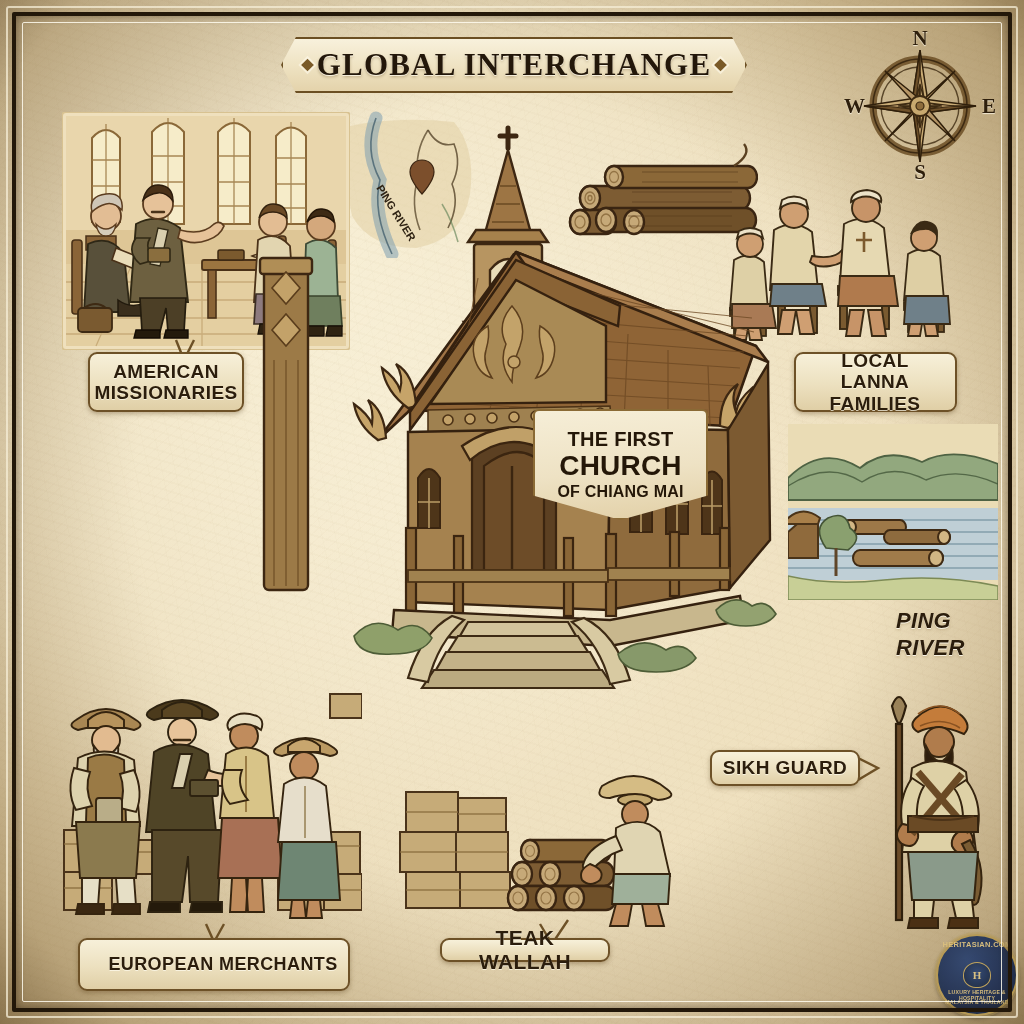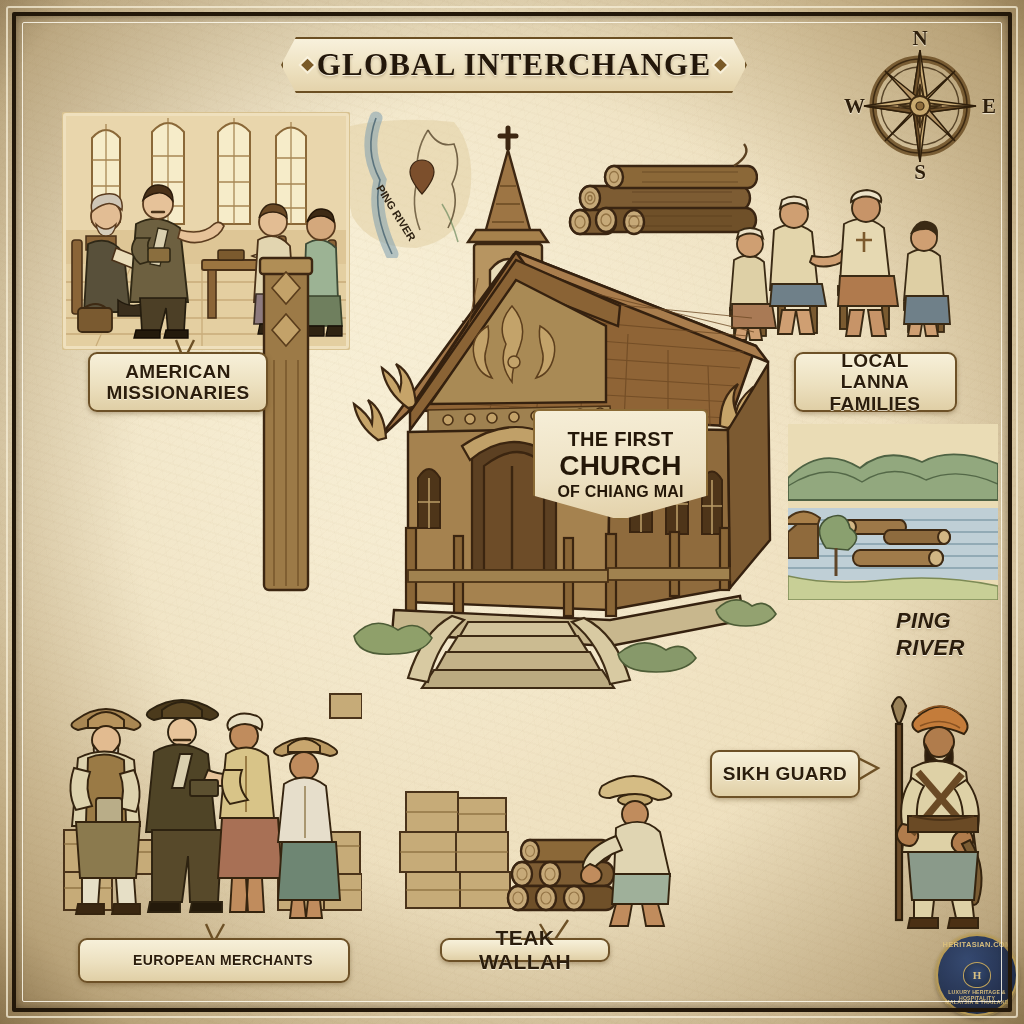--- a/index.html
+++ b/index.html
@@ -63,25 +63,25 @@
     background:linear-gradient(180deg,#f7f0d9 0%,#ece0bf 55%,#e0cfa6 100%);
     border:2.5px solid #6d5127;border-radius:9px;
     box-shadow:0 2px 5px rgba(80,55,18,.35);
     display:flex;align-items:center;justify-content:center;text-align:center;
     font-family:"Liberation Sans",sans-serif;font-weight:700;color:#2b1d0c;
     letter-spacing:.4px;line-height:1.12;padding:5px 10px;box-sizing:border-box;
     text-shadow:0 1px 0 rgba(255,252,240,.7);
   }
   .plaque .l2{display:block;}
 
-  #lbl-american{left:88px;top:352px;width:180px;height:60px;font-size:19px;}
+  #lbl-american{left:88px;top:352px;width:156px;height:60px;font-size:19px;}
   #lbl-lanna{left:794px;top:352px;width:163px;height:60px;font-size:19px;padding-left:9px;}
-  #lbl-european{left:78px;top:938px;width:272px;height:45px;font-size:14px;padding-left:28px;}
+  #lbl-european{left:78px;top:938px;width:272px;height:53px;font-size:18px;padding-left:28px;}
   #lbl-teak{left:440px;top:938px;width:170px;height:24px;font-size:21px;}
-  #lbl-sikh{left:710px;top:750px;width:150px;height:48px;font-size:19px;}
+  #lbl-sikh{left:710px;top:750px;width:150px;height:36px;font-size:19px;}
 
   
   #ping-river{
     position:absolute;left:896px;top:608px;z-index:5;
     font-family:"Liberation Sans",sans-serif;font-weight:700;font-size:22px;
     color:#2b1d0c;line-height:1.22;letter-spacing:.3px;
     text-shadow:0 1px 0 rgba(255,252,240,.85),0 2px 3px rgba(120,90,40,.25);
     font-style:italic;
   }
 

